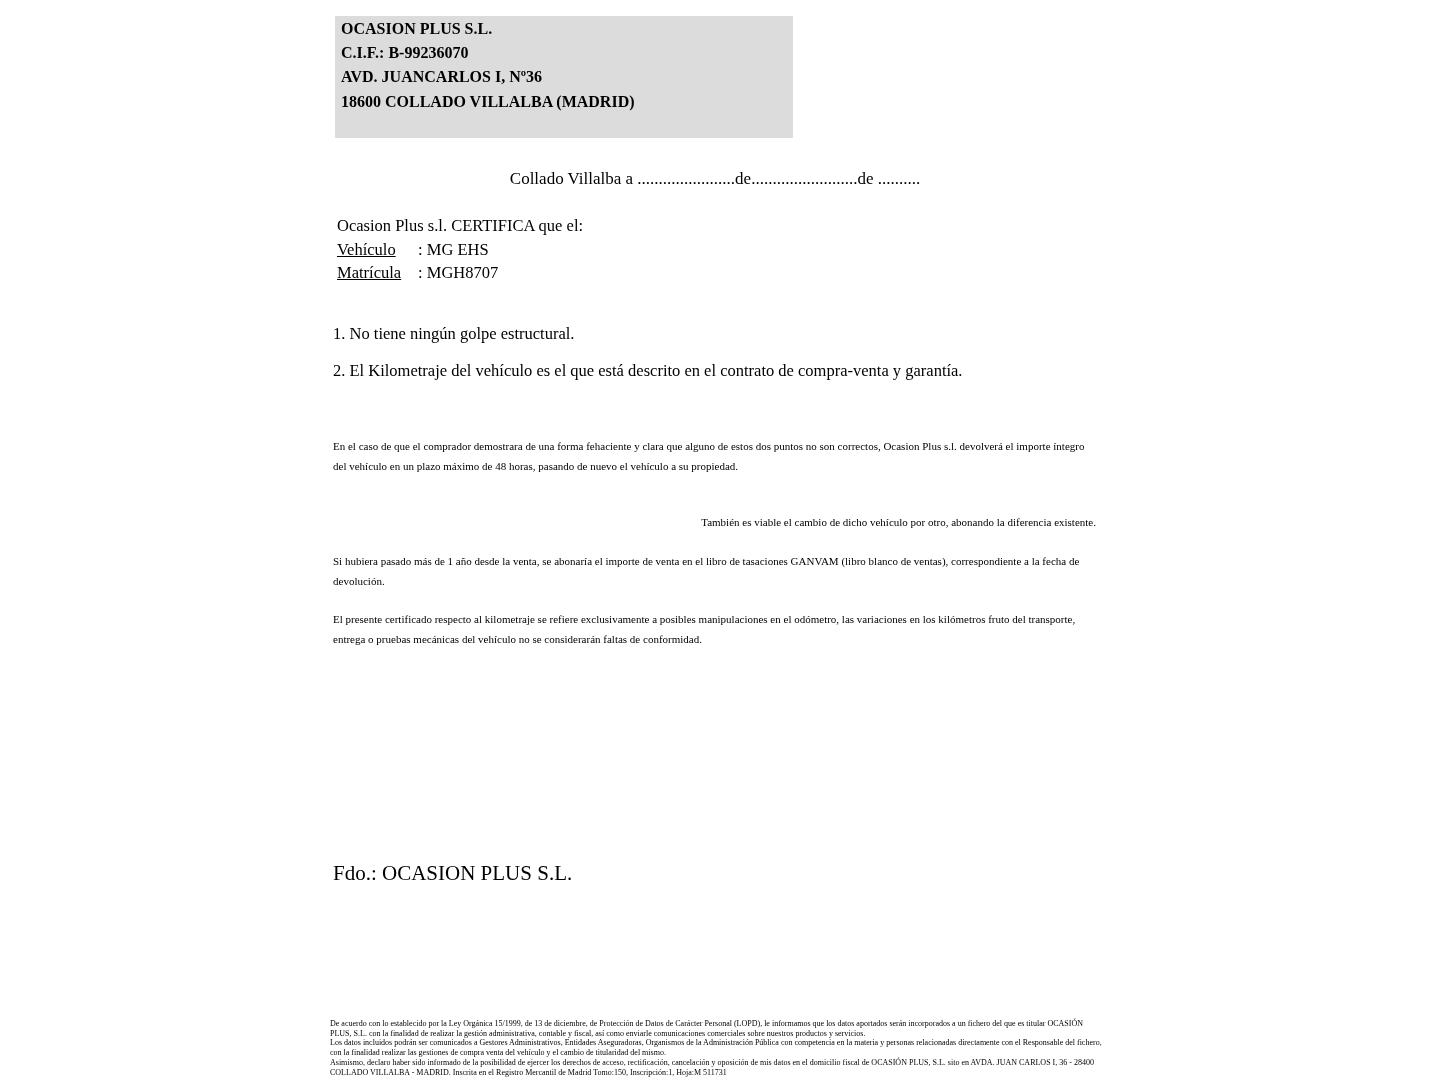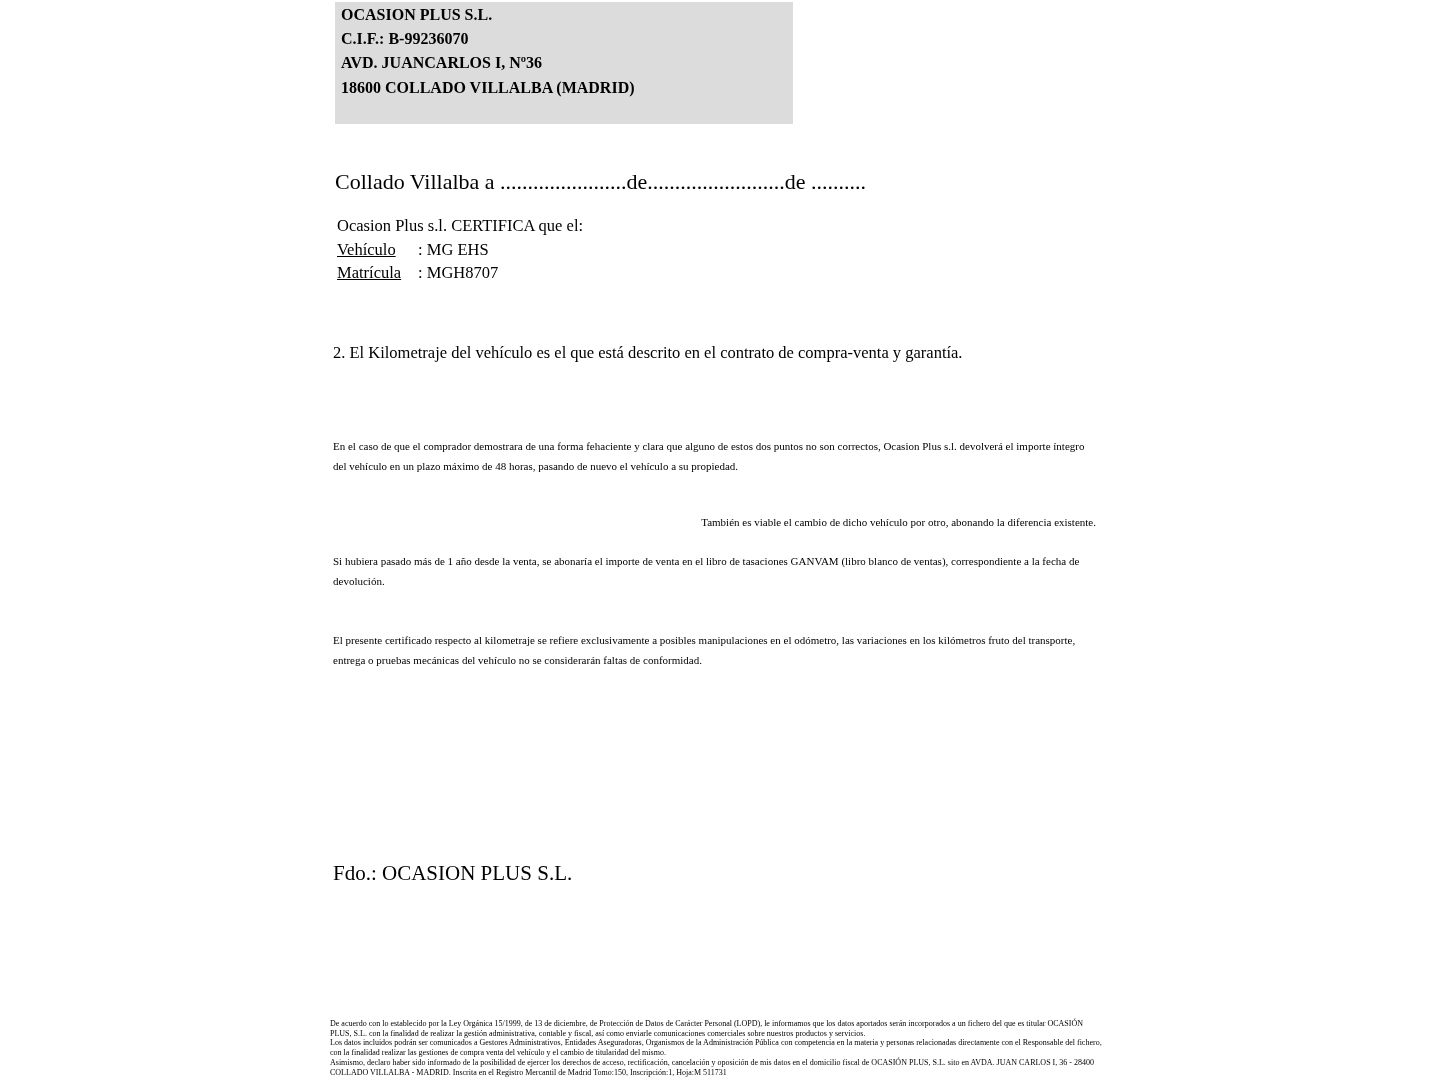--- a/index.html
+++ b/index.html
@@ -16,37 +16,37 @@
   .page {
     position: relative;
     width: 1440px;
     height: 1080px;
     background: #ffffff;
     overflow: hidden;
   }
   .header-box {
     position: absolute;
     left: 335px;
-    top: 2px;
+    top: 16px;
     width: 458px;
     height: 122px;
     box-sizing: border-box;
     background: #dcdcdc;
     padding: 1px 0 16px 6px;
     font-size: 16px;
     font-weight: bold;
     line-height: 24.2px;
   }
   .date-line {
     position: absolute;
     left: 335px;
     top: 169px;
     width: 760px;
-    text-align: left;
-    font-size: 22px;
+    text-align: center;
+    font-size: 17px;
   }
   .certify-block {
     position: absolute;
     left: 337px;
     top: 214px;
     font-size: 16.5px;
     line-height: 23.5px;
   }
   .field-label {
     display: inline-block;
@@ -54,33 +54,33 @@
     text-decoration: underline;
   }
   .point {
     position: absolute;
     left: 333px;
     width: 765px;
     font-size: 16.5px;
     line-height: 19.6px;
   }
   .point-1 { top: 324px; }
-  .point-2 { top: 343px; }
+  .point-2 { top: 361px; }
   .para {
     position: absolute;
     left: 333px;
     width: 763px;
     margin: 0;
     font-size: 11px;
     line-height: 19.6px;
   }
   .para-1 { top: 437px; }
   .para-2 { top: 513px; text-align: right; }
   .para-3 { top: 552px; }
-  .para-4 { top: 610px; margin-top: 21px; }
+  .para-4 { top: 610px; }
   .signature {
     position: absolute;
     left: 333px;
     top: 861px;
     font-size: 21px;
   }
   .footer {
     position: absolute;
     left: 330px;
     top: 1019px;
@@ -109,20 +109,21 @@
   <div class="certify-block">
     <div>Ocasion Plus s.l. CERTIFICA que el:</div>
     <div>
       <span class="field-label">Vehículo</span><span>: MG EHS</span>
     </div>
     <div>
       <span class="field-label">Matrícula</span><span>: MGH8707</span>
     </div>
   </div>
 
+  <div class="point point-1">1. No tiene ningún golpe estructural.</div>
   <div class="point point-2">2. El Kilometraje del vehículo es el que está descrito en el contrato de compra-venta y garantía.</div>
 
   <p class="para para-1">En el caso de que el comprador demostrara de una forma fehaciente y clara que alguno de estos dos puntos no son correctos, Ocasion Plus s.l. devolverá el importe íntegro del vehículo en un plazo máximo de 48 horas, pasando de nuevo el vehículo a su propiedad.</p>
   <p class="para para-2">También es viable el cambio de dicho vehículo por otro, abonando la diferencia existente.</p>
   <p class="para para-3">Si hubiera pasado más de 1 año desde la venta, se abonaría el importe de venta en el libro de tasaciones GANVAM (libro blanco de ventas), correspondiente a la fecha de devolución.</p>
   <p class="para para-4">El presente certificado respecto al kilometraje se refiere exclusivamente a posibles manipulaciones en el odómetro, las variaciones en los kilómetros fruto del transporte, entrega o pruebas mecánicas del vehículo no se considerarán faltas de conformidad.</p>
 
   <div class="signature">Fdo.: OCASION PLUS S.L.</div>
 
   <div class="footer">

